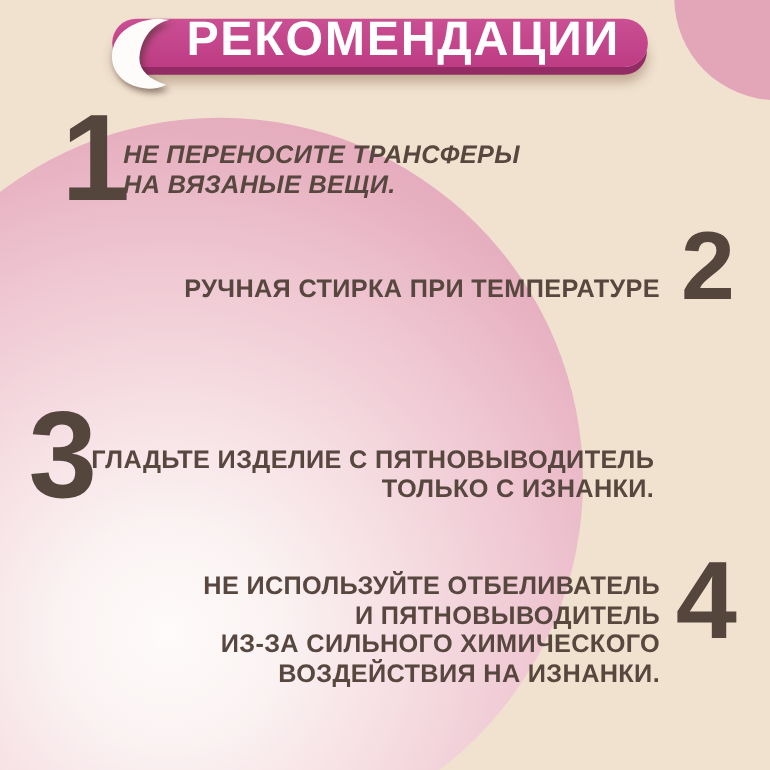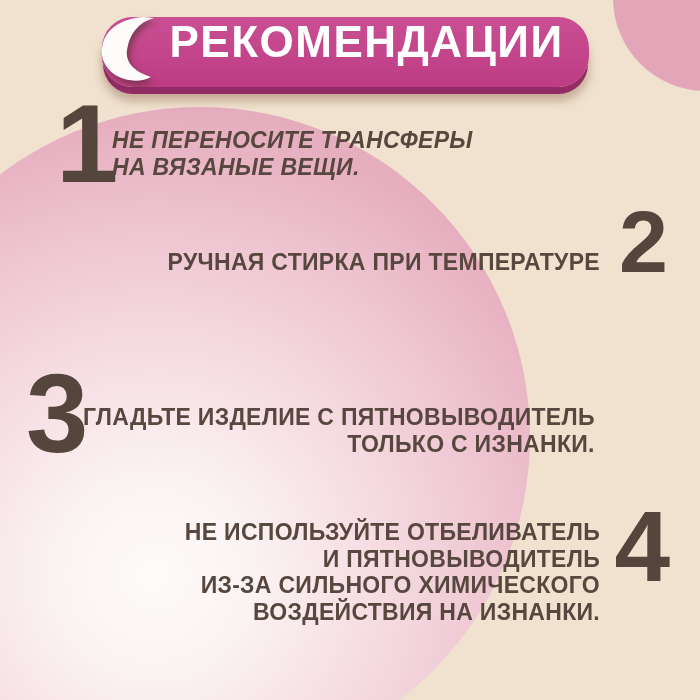--- a/index.html
+++ b/index.html
@@ -17,25 +17,25 @@
       #fefbfa 0%, #fbf3f3 16%, #f6dee3 36%, #efc7d2 56%,
       #e7b1c1 74%, #e1a4b8 88%, #dd9db2 100%);
   }
   
   .circle-tr{
     position:absolute; left:613px; top:-95px; width:186px; height:186px;
     border-radius:50%; background:#e3a6b9;
   }
   
   .banner{
-    position:absolute; left:102px; top:17px; width:487px; height:70px;
+    position:absolute; left:102px; top:17px; width:487px; height:44px;
     border-radius:31px;
     background:linear-gradient(180deg,#ca4f93 0%,#bd3c83 100%);
     box-shadow:0 8px 0 -1px #932b64, 0 14px 10px rgba(140,105,80,.45);
-    display:flex; align-items:flex-start; justify-content:center;
+    display:flex; align-items:flex-end; justify-content:center;
     z-index:3;
   }
   .banner-title{
     color:#ffffff; font-weight:700; font-size:44px; letter-spacing:1.5px;
     padding-left:42px; white-space:nowrap;
   }
   .curl{
     position:absolute; left:-2px; top:-1px; width:96px; height:70px;
     overflow:visible;
   }

